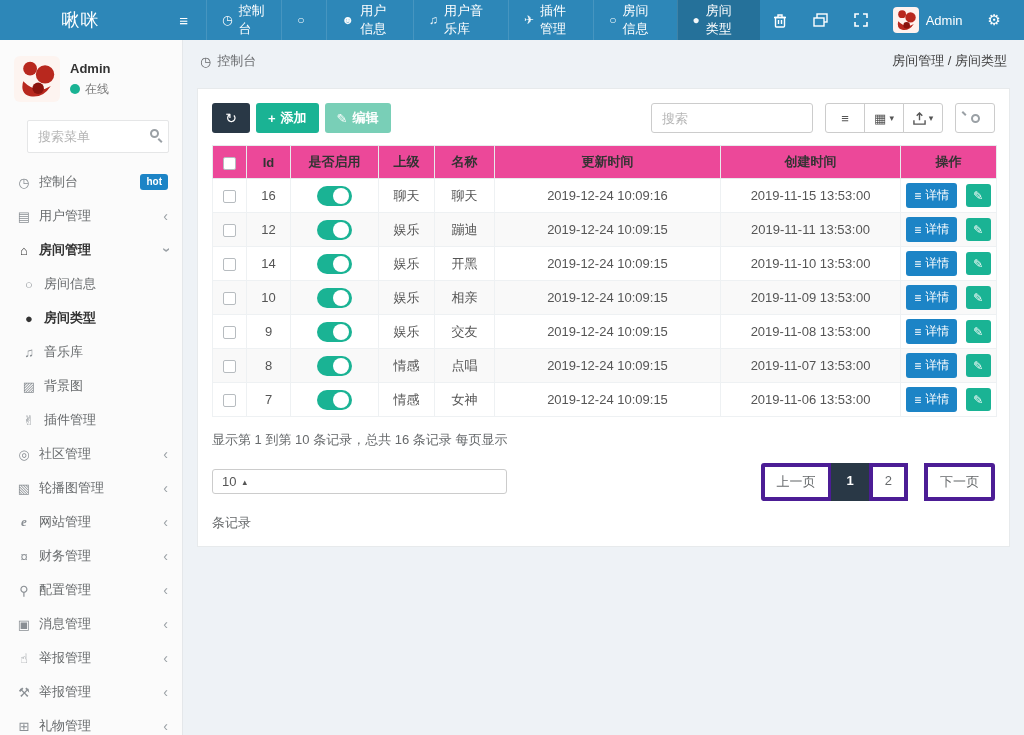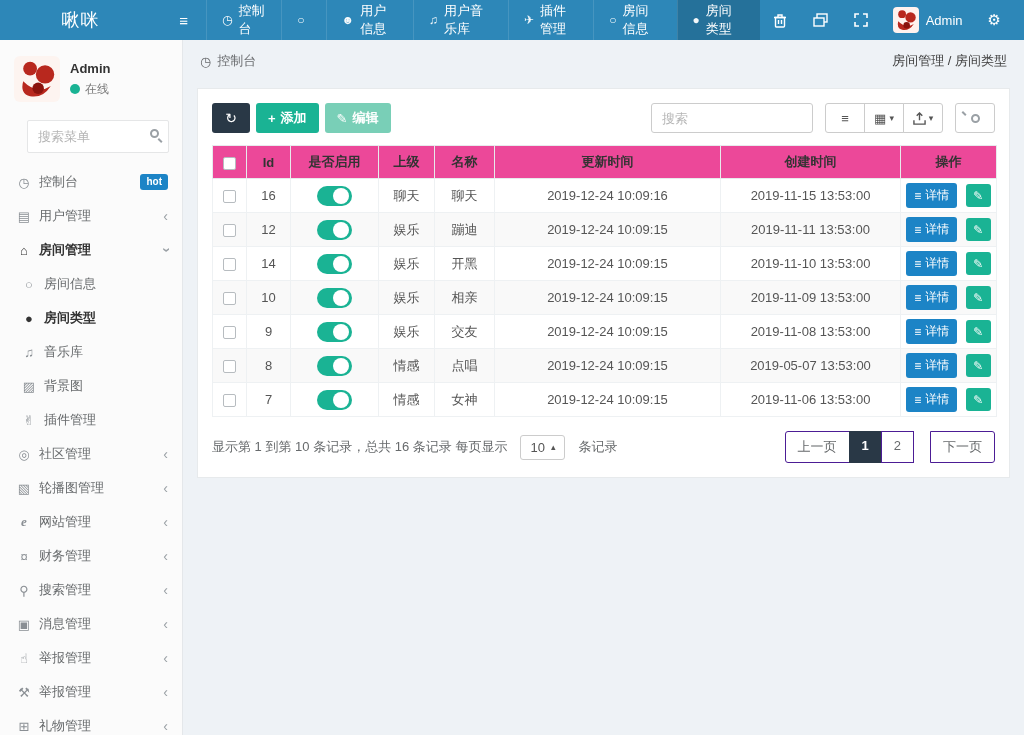--- a/index.html
+++ b/index.html
@@ -72,24 +72,24 @@
   th { border:1px solid #e7eaec; padding:7px 4px; text-align:center; color:#333; font-weight:bold; background:#ec4899; }
   td { border:1px solid #eef1f3; padding:0 4px; height:34px; text-align:center; color:#555; }
   tbody tr:nth-child(even) { background:#f9f9f9; }
   .cb { width:13px; height:13px; border:1px solid #b7bcc0; border-radius:2px; background:#fff; display:inline-block; vertical-align:middle; cursor:pointer; }
   .toggle { width:35px; height:20px; background:#1ab394; border-radius:10px; position:relative; display:inline-block; vertical-align:middle; cursor:pointer; }
   .toggle::after { content:""; position:absolute; top:2px; right:3px; width:16px; height:16px; background:#fff; border-radius:50%; }
   .btn-detail { display:inline-flex; align-items:center; gap:4px; background:#1c84c6; color:#fff; font-size:12px; padding:4px 8px; border-radius:3px; cursor:pointer; }
   .btn-pencil { display:inline-flex; align-items:center; justify-content:center; width:25px; height:23px; background:#1ab394; color:#fff; font-size:12px; border-radius:3px; margin-left:5px; cursor:pointer; }
 
   .tfooter { display:flex; align-items:center; justify-content:space-between; margin-top:14px; font-size:13px; color:#676a6c; }
-  .tf-left { display:flex; align-items:center; gap:13px; }
+  .tf-left { display:flex; gap:20px;flex-direction:column; }
   .pagesize { display:inline-flex; align-items:center; gap:6px; border:1px solid #ccc; border-radius:3px; background:#fff; padding:4px 9px; cursor:pointer; color:#555; }
   .pagination { display:flex; list-style:none; }
-  .page-li { border:1px solid #4c1d95; background:#fff; color:#676a6c; padding:6px 12px; margin-left:-1px; cursor:pointer; font-size:13px; }
+  .page-li { border:4px solid #4c1d95; background:#fff; color:#676a6c; padding:6px 12px; margin-left:-1px; cursor:pointer; font-size:13px; }
   .page-li.f { border-radius:3px 0 0 3px; margin-left:0; }
   .page-li.l { border-radius:0 3px 3px 0;margin-left:16px; }
   .page-li.active { background:#293846; border-color:#293846; color:#fff; font-weight:bold; }
 </style>
 </head>
 <body>
 
 <div class="app">
 
   <div class="navbar">
@@ -243,21 +243,21 @@
         <span class="mlabel">网站管理</span>
         <span class="chev">‹</span>
       </li>
       <li class="m-item">
         <span class="mico">¤</span>
         <span class="mlabel">财务管理</span>
         <span class="chev">‹</span>
       </li>
       <li class="m-item">
         <span class="mico">⚲</span>
-        <span class="mlabel">搜索管理</span>
+        <span class="mlabel">配置管理</span>
         <span class="chev">‹</span>
       </li>
       <li class="m-item">
         <span class="mico">▣</span>
         <span class="mlabel">消息管理</span>
         <span class="chev">‹</span>
       </li>
       <li class="m-item">
         <span class="mico">☝</span>
         <span class="mlabel">举报管理</span>
@@ -451,21 +451,21 @@
           </td>
         </tr>
 
         <tr>
           <td><span class="cb"></span></td>
           <td>8</td>
           <td><span class="toggle"></span></td>
           <td>情感</td>
           <td>点唱</td>
           <td>2019-12-24 10:09:15</td>
-          <td>2019-05-07 13:53:00</td>
+          <td>2019-11-07 13:53:00</td>
           <td>
             <span class="btn-detail">
                   <span class="dt-ic">≡</span>
                   <span class="dt-lb">详情</span>
                 </span>
             <span class="btn-pencil">
                   <span class="dt-pc">✎</span>
                 </span>
           </td>
         </tr>

